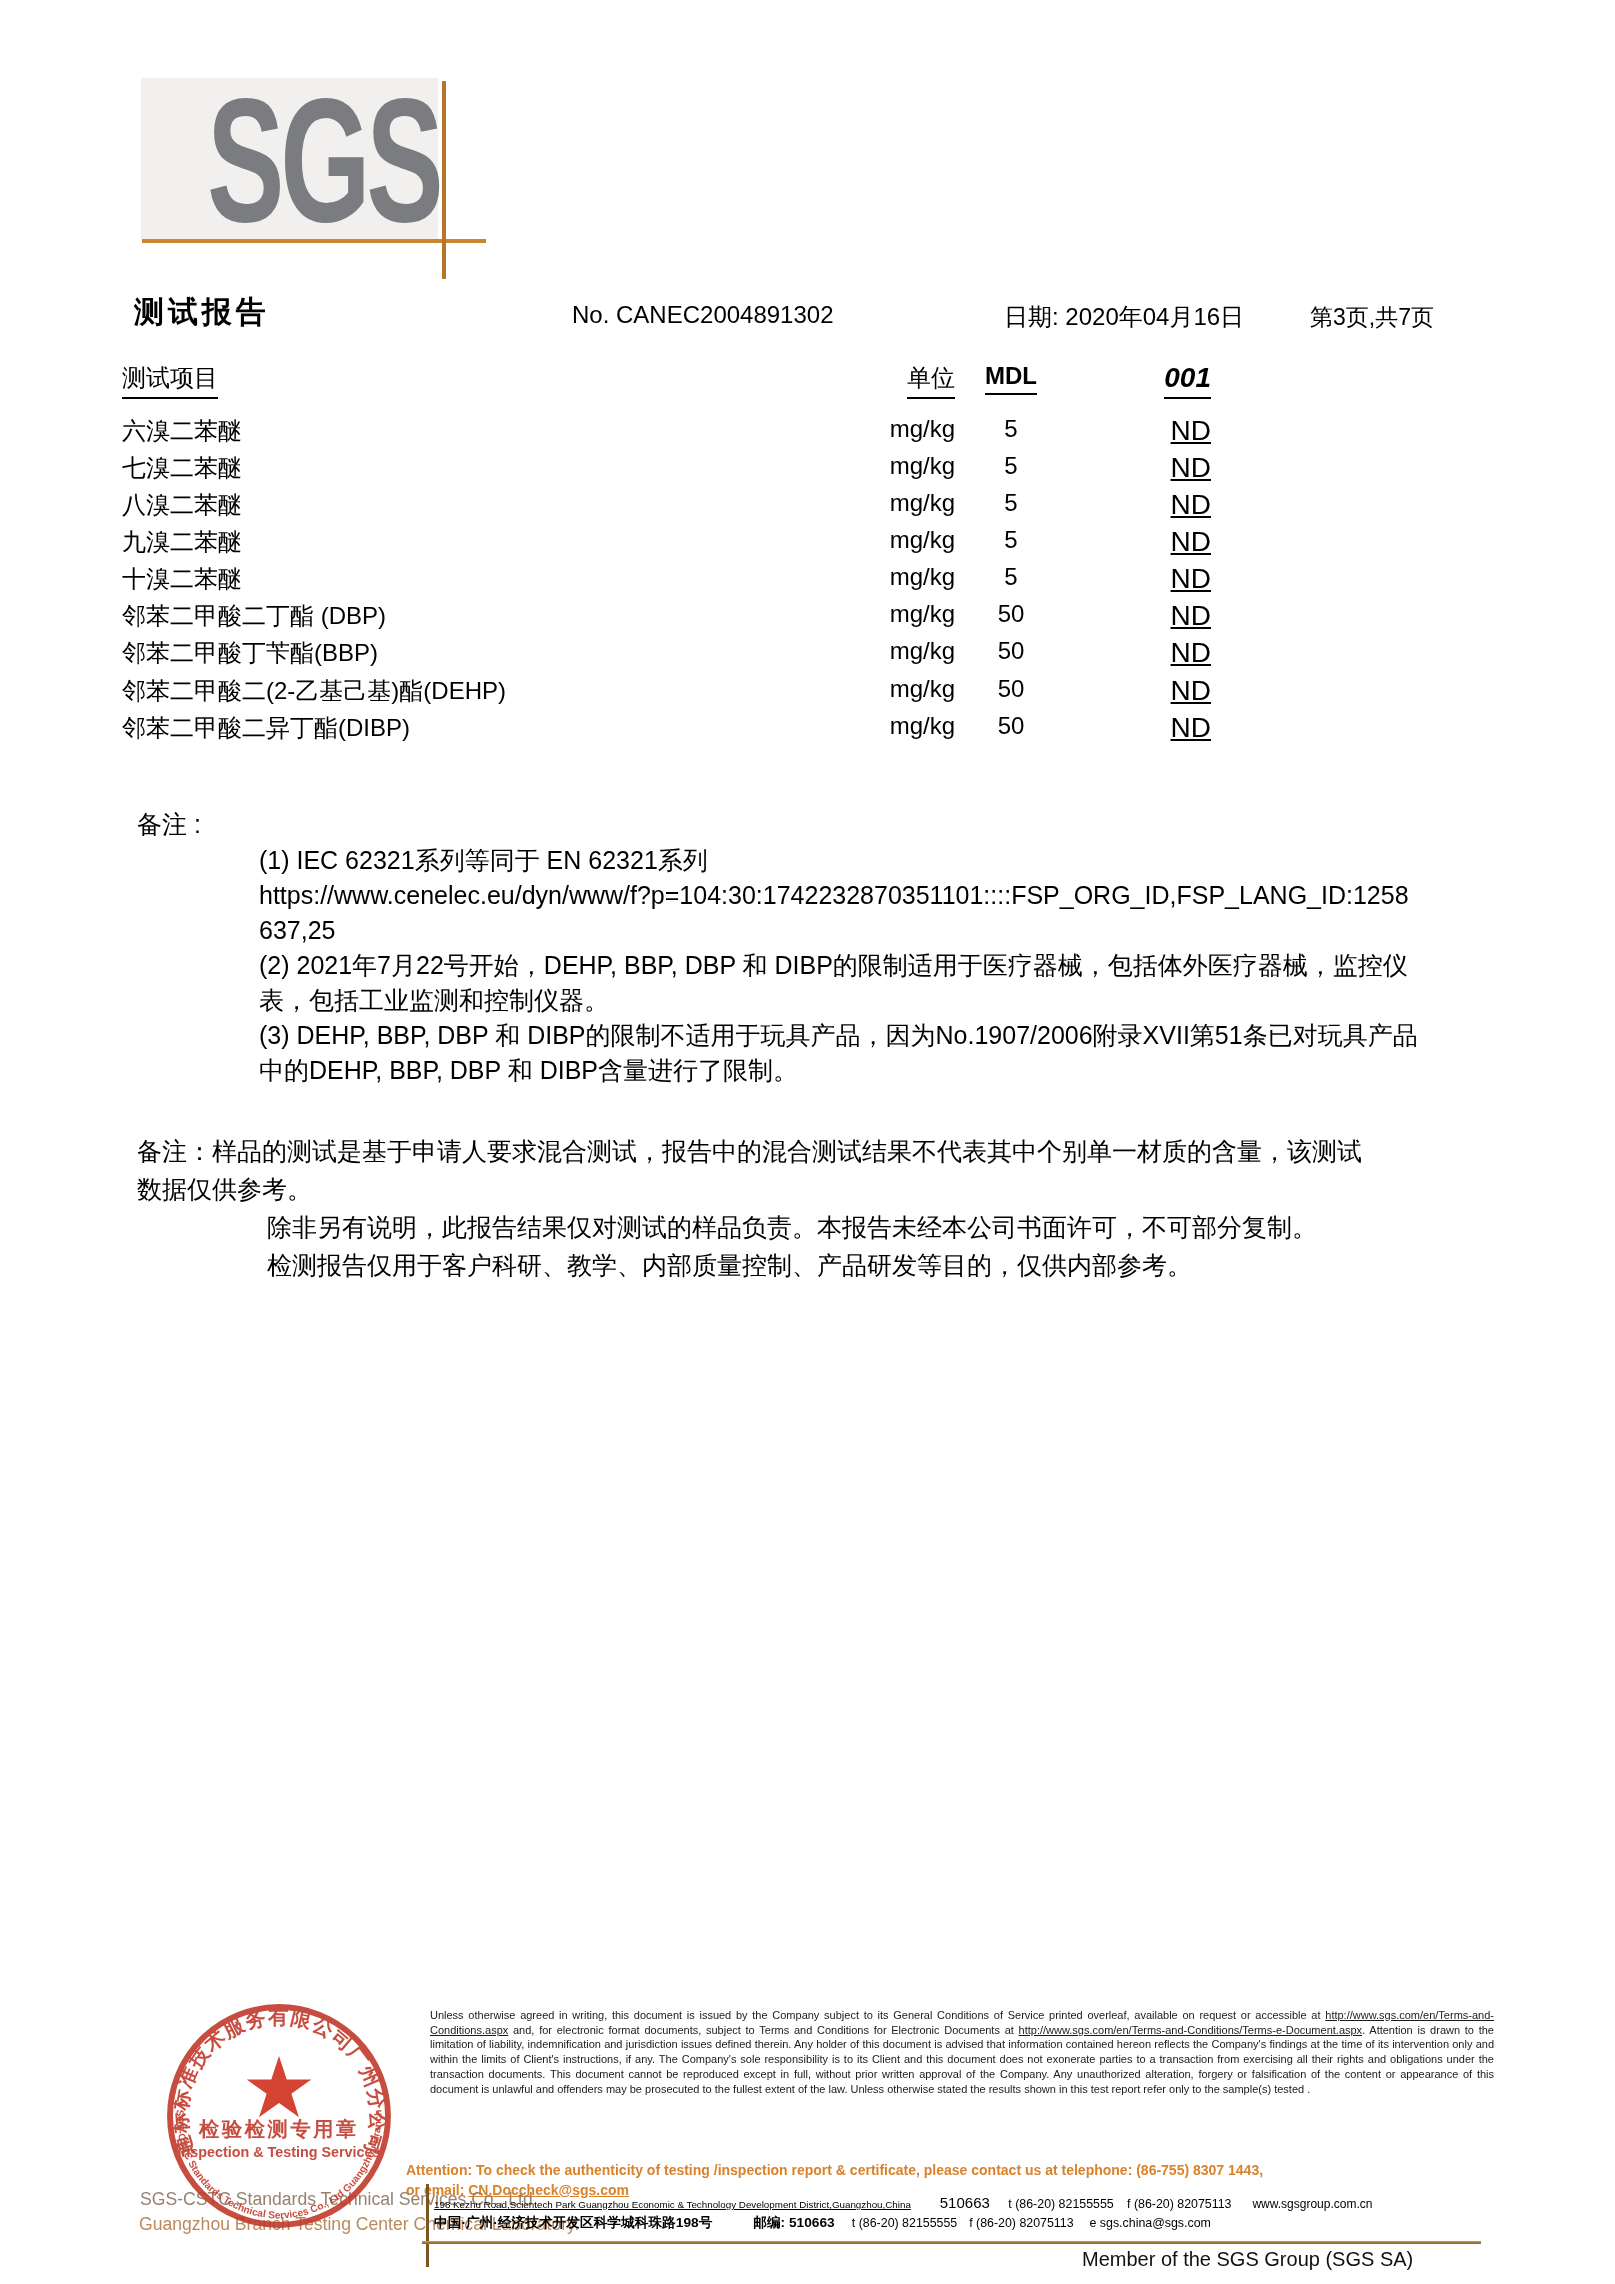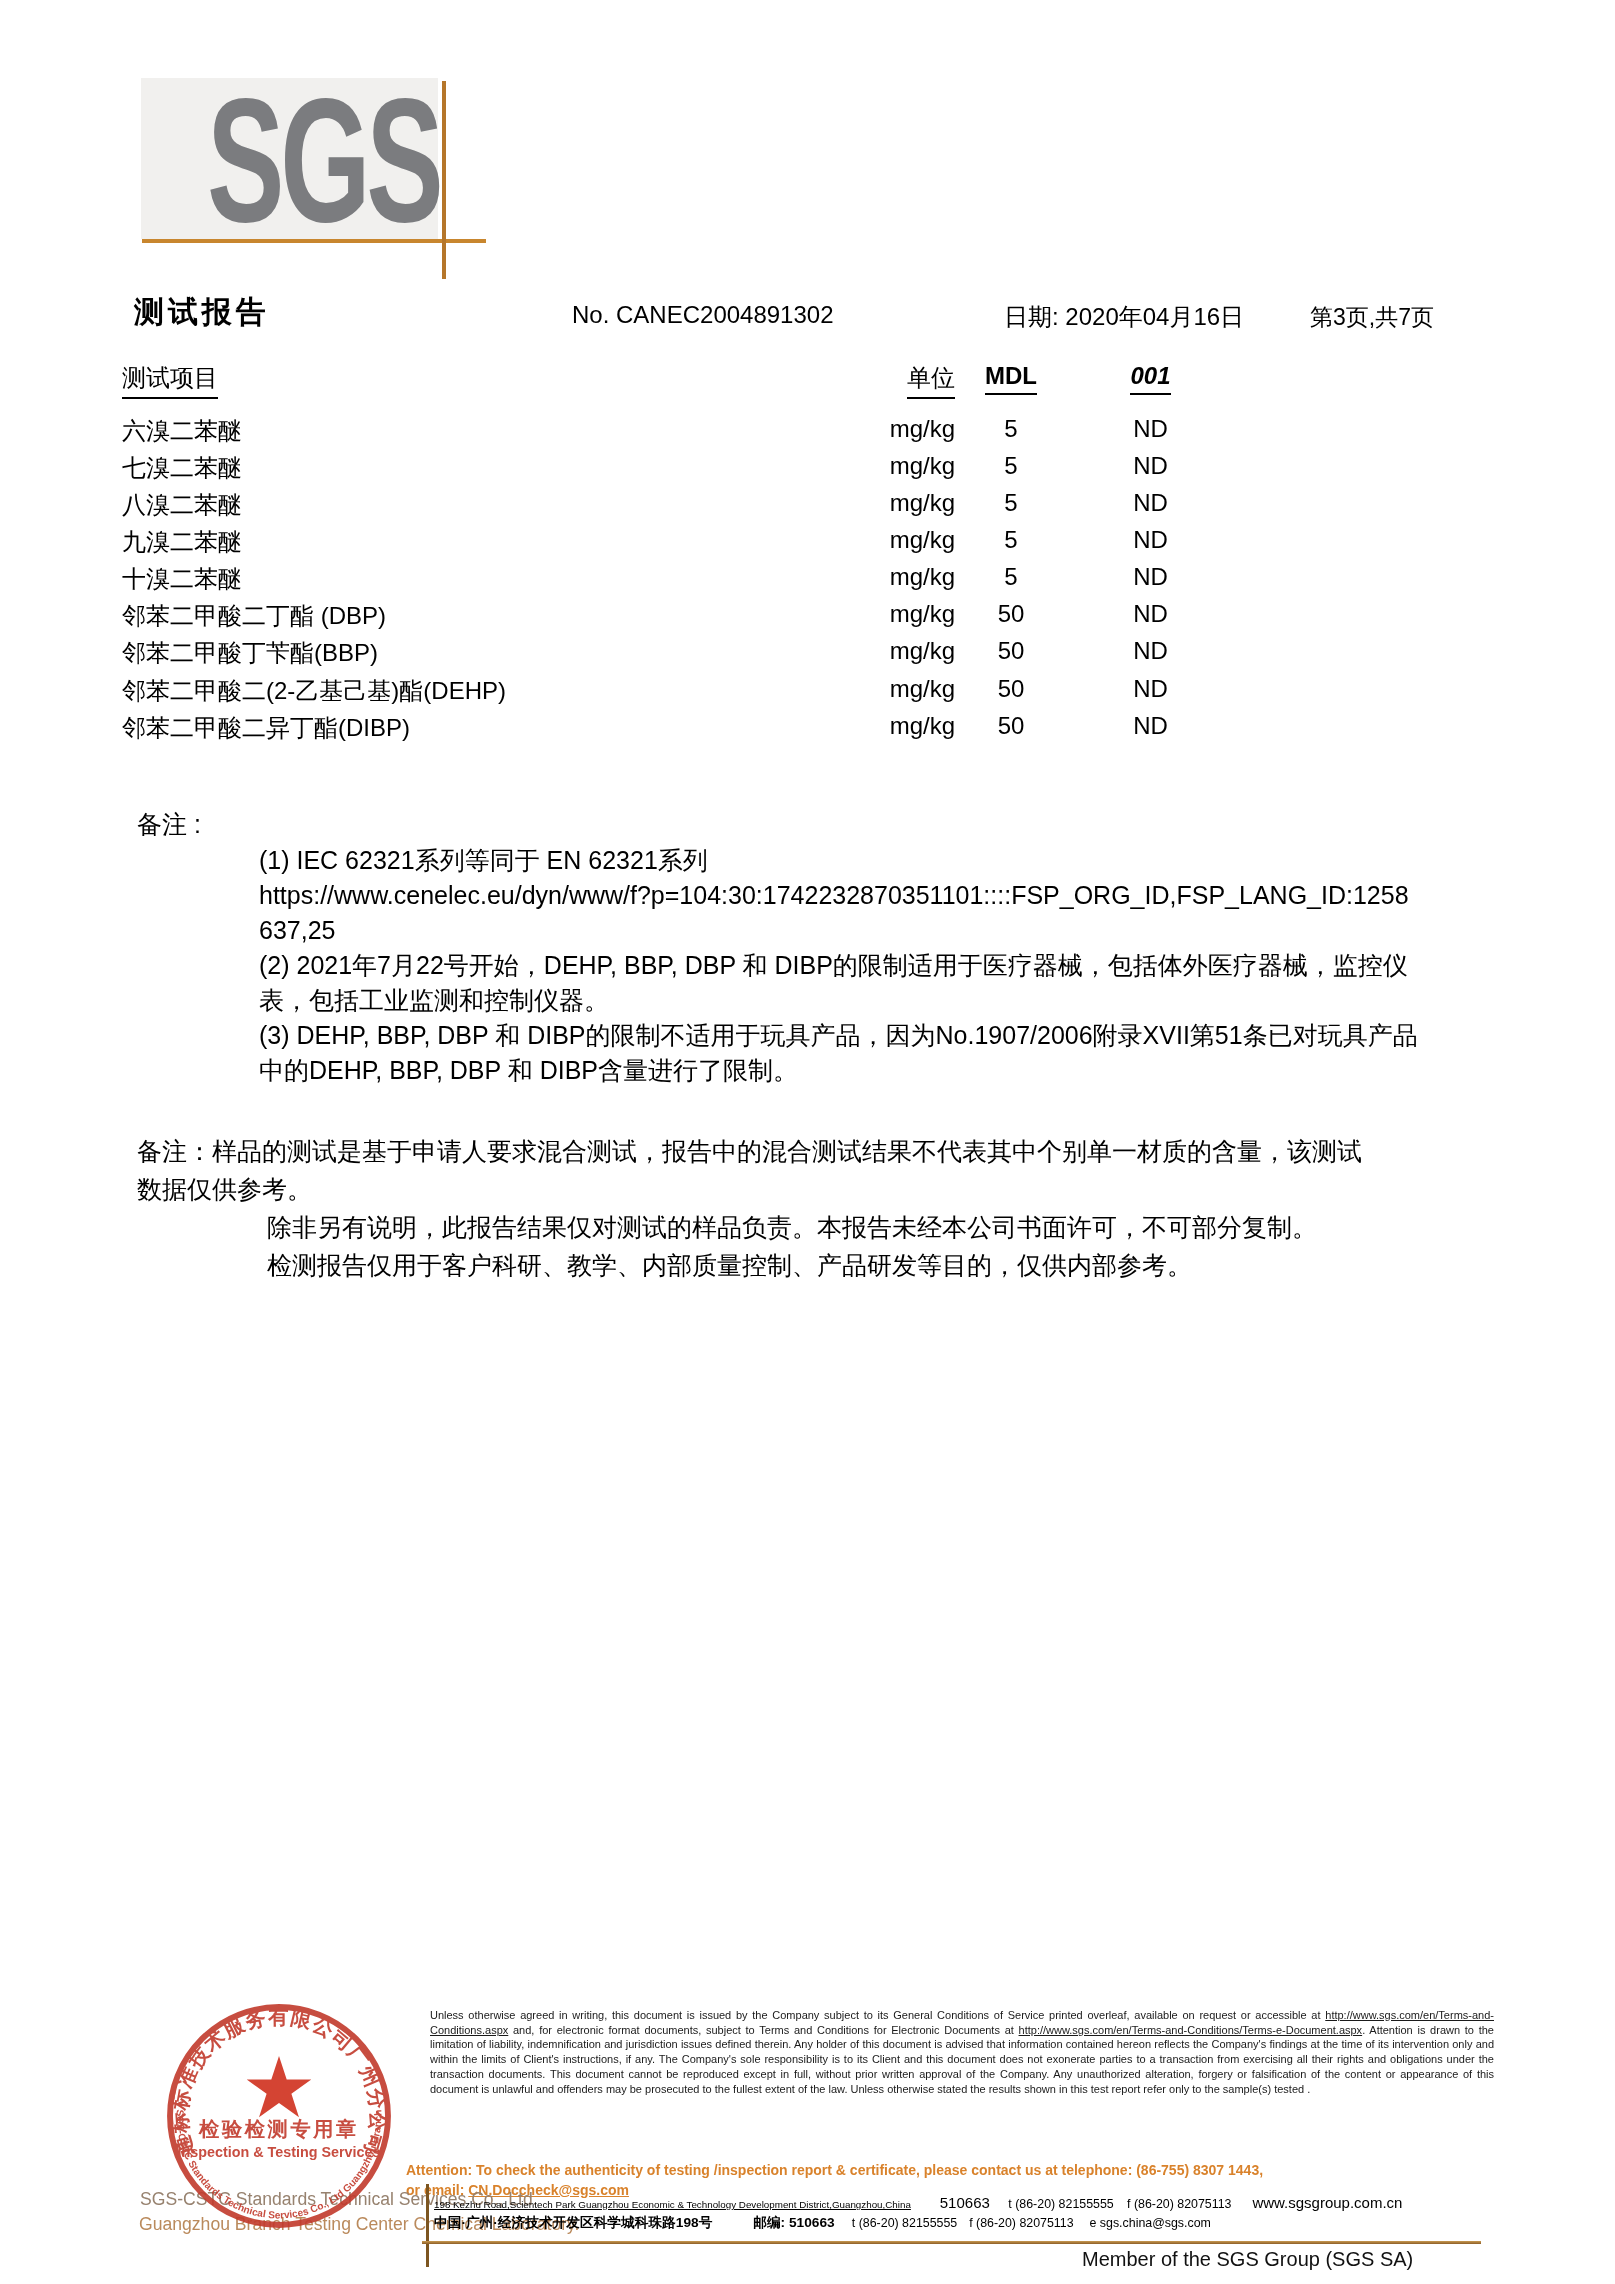--- a/index.html
+++ b/index.html
@@ -19,21 +19,21 @@
   .doc-title{left:134px;top:292px;font-size:30px;font-weight:bold;letter-spacing:3.9px;}
   .report-no{left:572px;top:301px;font-size:24px;}
   .report-date{left:1004px;top:301px;font-size:24px;}
   .page-info{left:1310px;top:302px;font-size:23px;}
   
   .thead{top:362px;}
   .trow{left:0;width:1616px;height:37px;}
   .c-item{position:absolute;left:122px;font-size:24px;white-space:nowrap;}
   .c-unit{position:absolute;left:834px;width:121px;text-align:right;font-size:24px;}
   .c-mdl{position:absolute;left:957px;width:108px;text-align:center;font-size:24px;}
-  .c-val{position:absolute;left:1090px;width:121px;text-align:center;font-size:24px;}
+  .c-val{position:absolute;left:1090px;width:121px;text-align:right;font-size:28px;text-decoration:underline;}
   .ul{border-bottom:2px solid #000;padding-bottom:3.3px;display:inline-block;}
   .hdr-mdl{font-weight:bold;}
   .hdr-sample{font-weight:bold;font-style:italic;}
   
   .notes1-label{left:137px;top:808px;font-size:25px;}
   .notes1-lines{left:259px;top:843px;font-size:25px;line-height:35px;white-space:nowrap;}
   .notes2{left:137px;top:1132px;font-size:25px;line-height:38px;width:1401px;}
   .notes2 .indent{margin-left:130px;}
   
   .legal{left:430px;top:2008px;width:1064px;font-size:11px;line-height:14.7px;
@@ -43,21 +43,21 @@
     font-weight:bold;color:#d9822b;}
   .attention .lnk{text-decoration:underline;}
   .company1{left:140px;top:2189px;font-size:17.6px;color:#97826f;white-space:nowrap;}
   .company2{left:139px;top:2214px;font-size:17.6px;color:#ba8a5c;white-space:nowrap;}
   .vdivider{left:426px;top:2184px;width:2.6px;height:83px;background:#7c5520;}
   .addr1{left:434px;top:2194px;white-space:nowrap;}
   .addr1 .street{font-size:9.8px;text-decoration:underline;}
   .addr1 .post{font-size:15px;margin-left:26px;}
   .addr1 .tel{font-size:12.4px;margin-left:15.6px;}
   .addr1 .fax{font-size:12.4px;margin-left:10.4px;}
-  .addr1 .web{font-size:15px;margin-left:18px;}
+  .addr1 .web{font-size:12px;margin-left:18px;}
   .addr2{left:434px;top:2214px;white-space:nowrap;}
   .addr2 .street{font-size:13.7px;font-weight:600;}
   .addr2 .post{font-size:13.7px;font-weight:600;margin-left:38px;}
   .addr2 .tel{font-size:12.4px;margin-left:14.3px;}
   .addr2 .fax{font-size:12.4px;margin-left:9px;}
   .addr2 .mail{font-size:12.4px;margin-left:13px;}
   .footer-rule{left:422px;top:2241px;width:1059px;height:3.3px;
     background:linear-gradient(#c99a52,#8d5e26);}
   .member{left:1082px;top:2248px;font-size:20px;color:#111;}
   .stamp{left:155px;top:1992px;opacity:0.9;z-index:5;}

